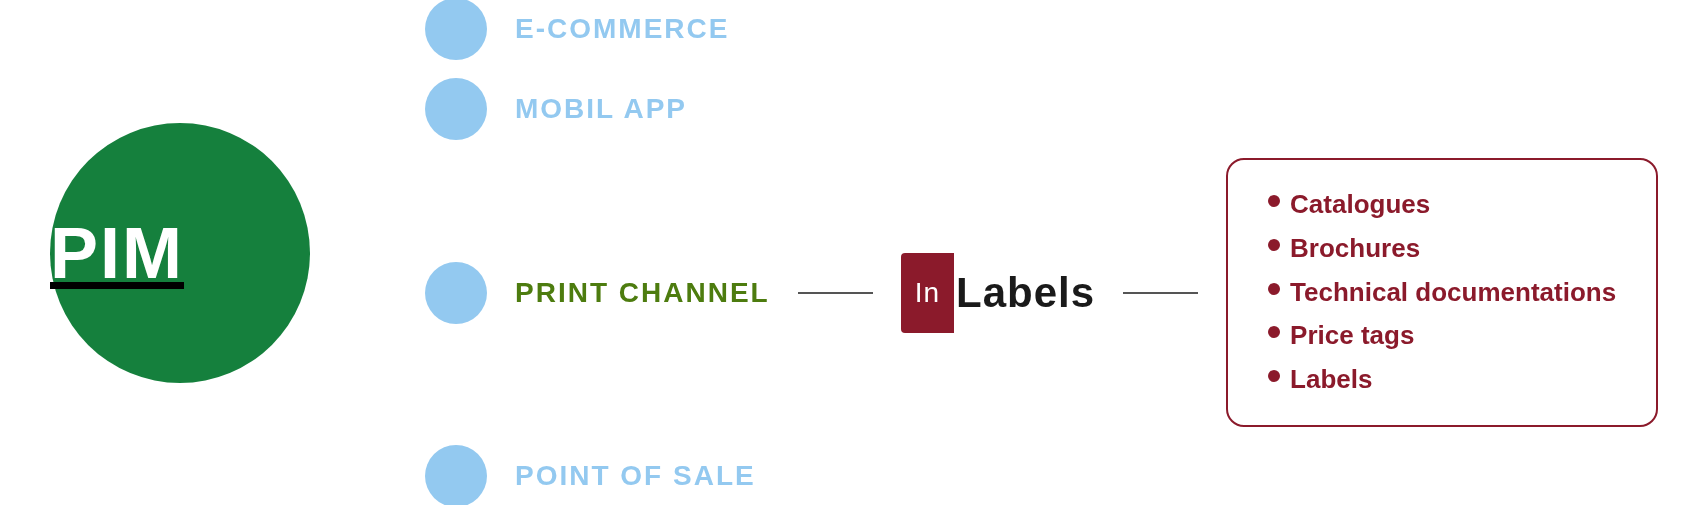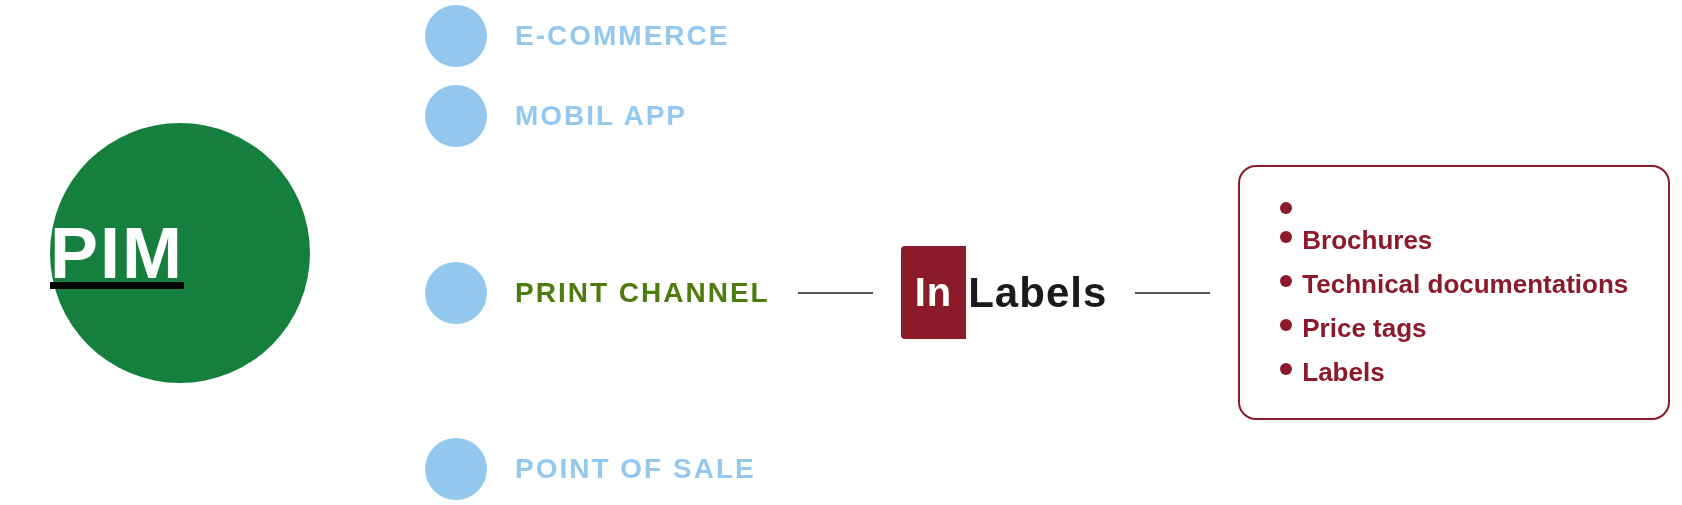--- a/index.html
+++ b/index.html
@@ -67,22 +67,22 @@
     
     .inbetween-logo {
       display: flex;
       align-items: center;
       flex-shrink: 0;
       background: transparent;
     }
     .inbetween-in-box {
       background-color: #8B1A2B;
       color: #ffffff;
-      font-size: 40px;
-      font-weight: 700;
+      font-size: 28px;
+      font-weight: 400;
       padding: 24px 14px;
       letter-spacing: 1px;
       border-radius: 4px 0 0 4px;
     }
     .inbetween-between {
       color: #1a1a1a;
       font-size: 42px;
       font-weight: 900;
       letter-spacing: 1px;
       margin-left: 2px;
@@ -163,20 +163,21 @@
           <span class="inbetween-in-box">In</span>
           <span class="inbetween-between">Labels</span>
         </div>
 
         <div style="height:2px; background:#555; width:75px; flex-shrink:0;"></div>
 
         <div class="output-box">
           <ul class="output-list">
             <li>
               <div class="bullet-dot"></div>
+              <span>Catalogues</span>
             </li>
             <li>
               <div class="bullet-dot"></div>
               <span>Brochures</span>
             </li>
             <li>
               <div class="bullet-dot"></div>
               <span>Technical documentations</span>
             </li>
             <li>

